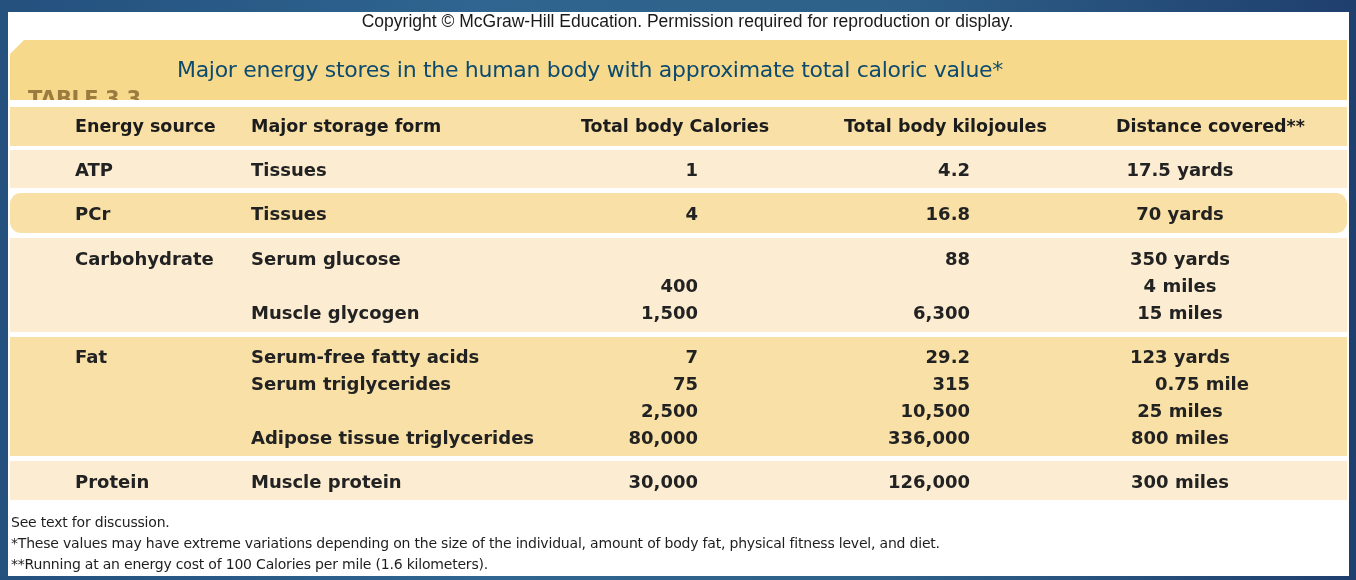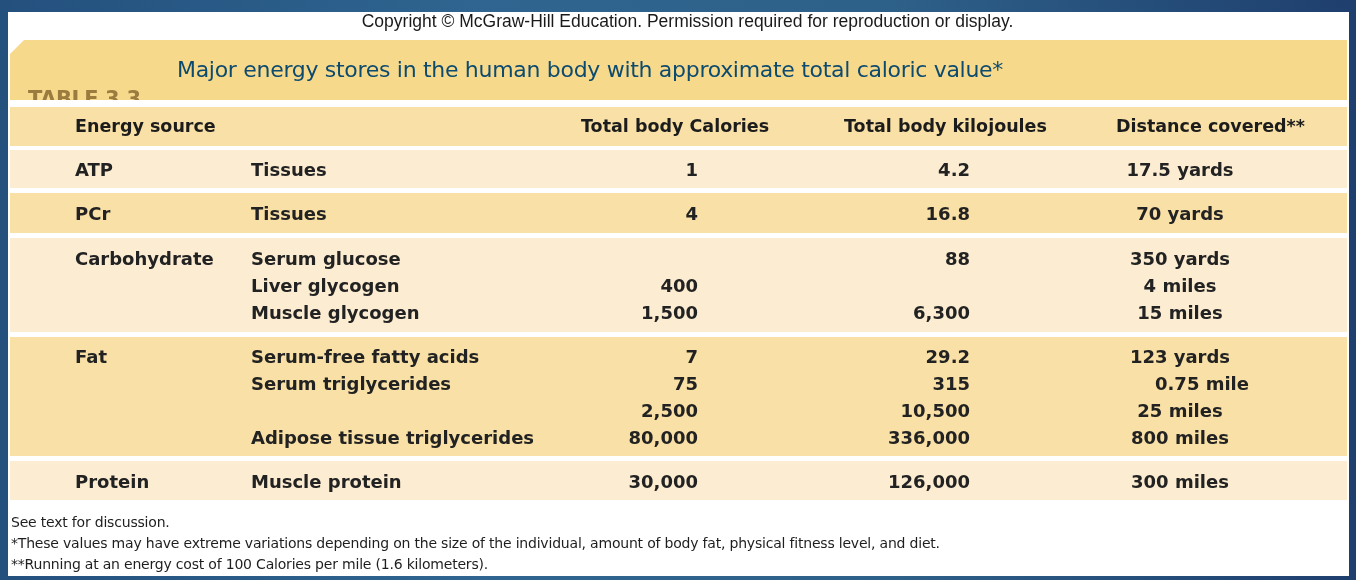--- a/index.html
+++ b/index.html
@@ -58,49 +58,49 @@
 <div class="sheet">
   <div class="copyright">Copyright © McGraw-Hill Education. Permission required for reproduction or display.</div>
 
   <div class="titlebar">
     <span class="table-label">TABLE 3.3</span>
     <span class="table-title">Major energy stores in the human body with approximate total caloric value*</span>
   </div>
 
   <div class="row dark header" style="top:95px;height:39px;">
     <span class="cell c-src" style="top:6px">Energy source</span>
+    <span class="cell c-form" style="top:6px">Major storage form</span>
     <span class="cell c-cal" style="top:6px">Total body Calories</span>
     <span class="cell c-kj" style="top:6px">Total body kilojoules</span>
     <span class="cell c-dist" style="top:6px">Distance covered**</span>
   </div>
 
   <div class="row light" style="top:138px;height:38px;">
     <span class="cell c-src" style="top:6px">ATP</span>
     <span class="cell c-form" style="top:6px">Tissues</span>
     <span class="cell c-cal" style="top:6px">1</span>
     <span class="cell c-kj" style="top:6px">4.2</span>
     <span class="cell c-dist" style="top:6px">
         <span class="dist-line">17.5 yards</span>
       </span>
   </div>
 
-  <div class="row dark" style="top:181px;height:40px;">
+  <div class="row dark" style="top:181px;height:40px;border-radius:11px;">
     <span class="cell c-src" style="top:7px">PCr</span>
     <span class="cell c-form" style="top:7px">Tissues</span>
     <span class="cell c-cal" style="top:7px">4</span>
     <span class="cell c-kj" style="top:7px">16.8</span>
     <span class="cell c-dist" style="top:7px">
         <span class="dist-line">70 yards</span>
       </span>
   </div>
 
   <div class="row light" style="top:226px;height:94px;">
     <span class="cell c-src" style="top:7px">Carbohydrate</span>
     <span class="cell c-form" style="top:7px">Serum glucose</span>
-    <span class="cell c-form" style="top:34px">Liver glycogen</span>
     <span class="cell c-form" style="top:61px">Muscle glycogen</span>
     <span class="cell c-cal" style="top:34px">400</span>
     <span class="cell c-cal" style="top:61px">1,500</span>
     <span class="cell c-kj" style="top:7px">88</span>
     <span class="cell c-kj" style="top:61px">6,300</span>
     <span class="cell c-dist" style="top:7px">
         <span class="dist-line">350 yards</span>
       </span>
     <span class="cell c-dist" style="top:34px">
         <span class="dist-line">4 miles</span>

